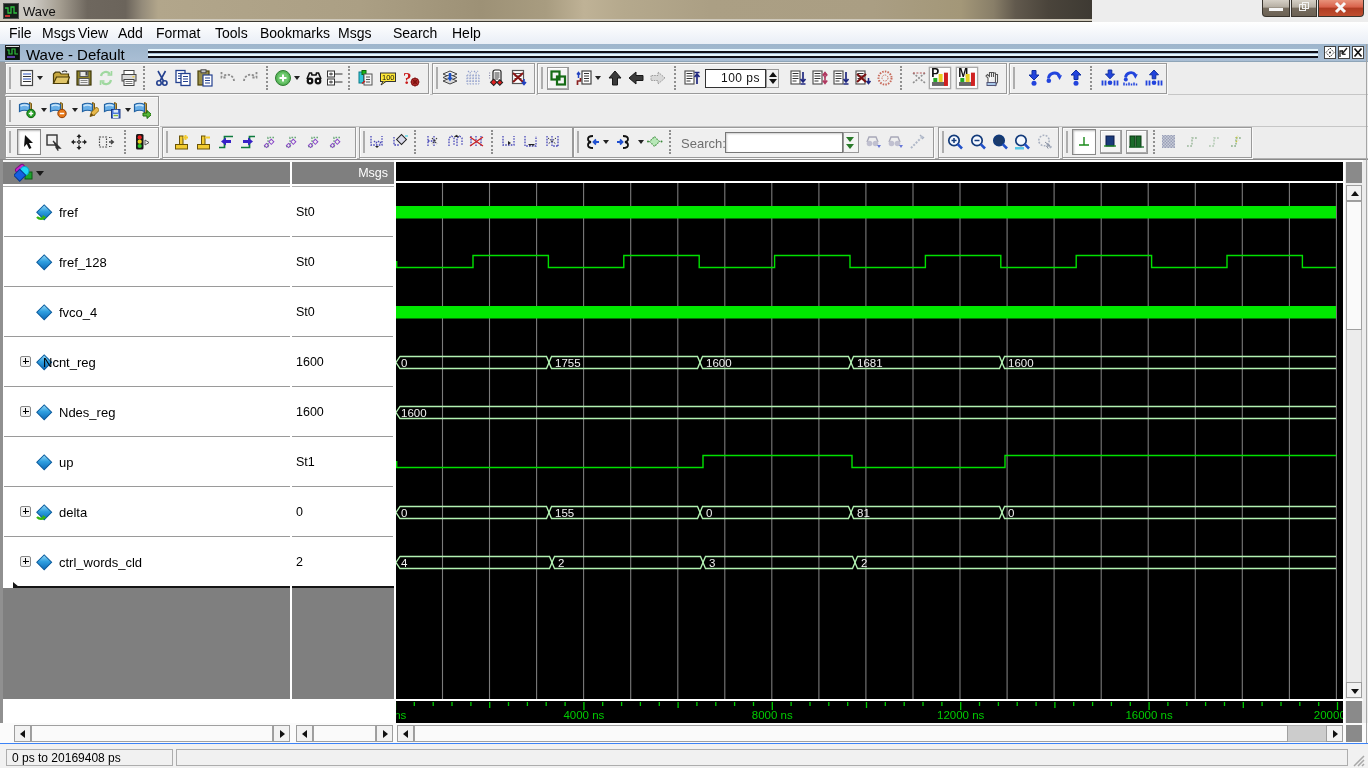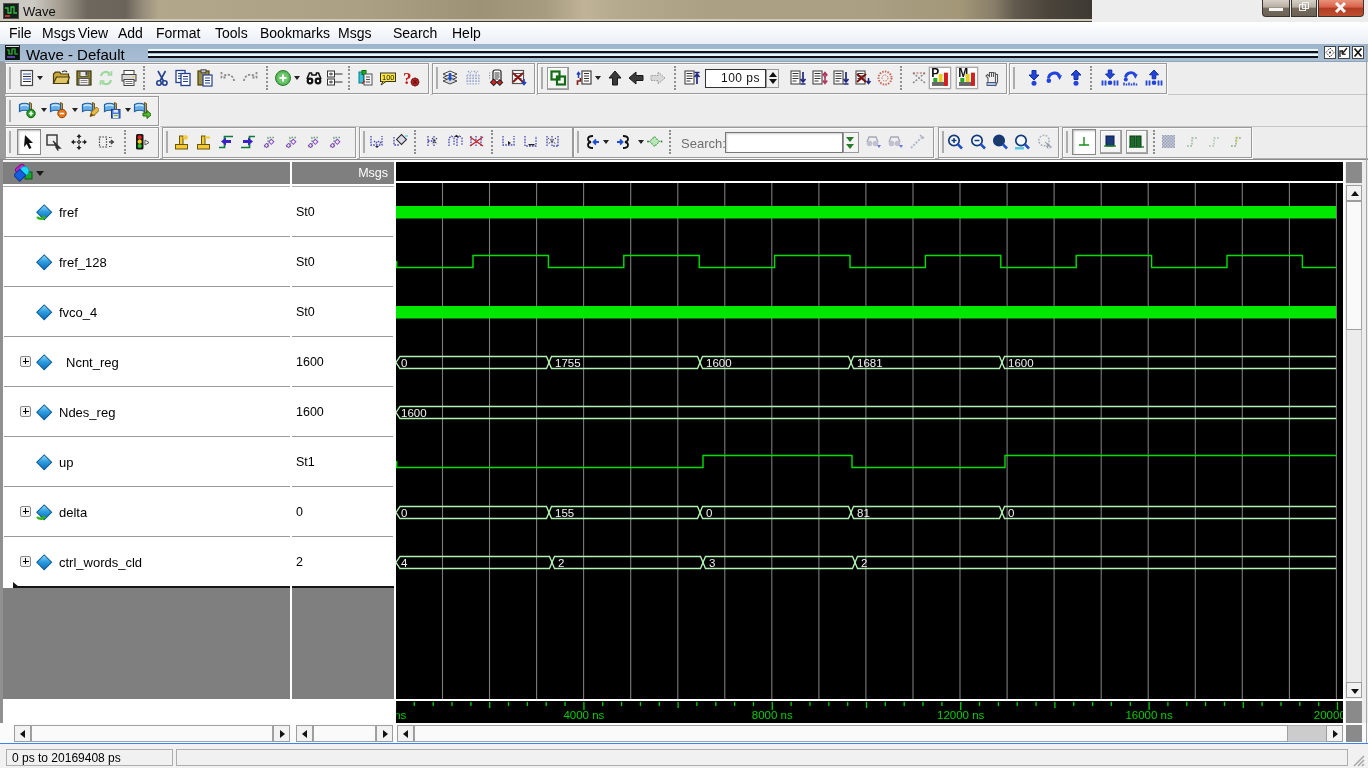--- a/index.html
+++ b/index.html
@@ -677,21 +677,21 @@
     <div class="diamond" style="left:33px;top:117px;"><svg width="17" height="17">
       <rect x="3" y="3" width="10.5" height="10.5" fill="url(#dg)" stroke="#0a5a9c" stroke-width="1" transform="rotate(45 8.2 8.2)"></rect>
         </svg></div>
     <div class="signame" style="left:56px;top:118px;">fvco_4</div>
     <div class="sigval" style="left:293px;top:118px;">St0</div>
 
     <div class="plusbox" style="left:17px;top:169px;"></div>
     <div class="diamond" style="left:33px;top:167px;"><svg width="17" height="17">
       <rect x="3" y="3" width="10.5" height="10.5" fill="url(#dg)" stroke="#0a5a9c" stroke-width="1" transform="rotate(45 8.2 8.2)"></rect>
         </svg></div>
-    <div class="signame" style="left:63px;top:168px;">Ncnt_reg</div>
+    <div class="signame" style="left:40px;top:168px;">Ncnt_reg</div>
     <div class="sigval" style="left:293px;top:168px;">1600</div>
 
     <div class="plusbox" style="left:17px;top:219px;"></div>
     <div class="diamond" style="left:33px;top:217px;"><svg width="17" height="17">
       <rect x="3" y="3" width="10.5" height="10.5" fill="url(#dg)" stroke="#0a5a9c" stroke-width="1" transform="rotate(45 8.2 8.2)"></rect>
         </svg></div>
     <div class="signame" style="left:56px;top:218px;">Ndes_reg</div>
     <div class="sigval" style="left:293px;top:218px;">1600</div>
 
     <div class="diamond" style="left:33px;top:267px;"><svg width="17" height="17">

